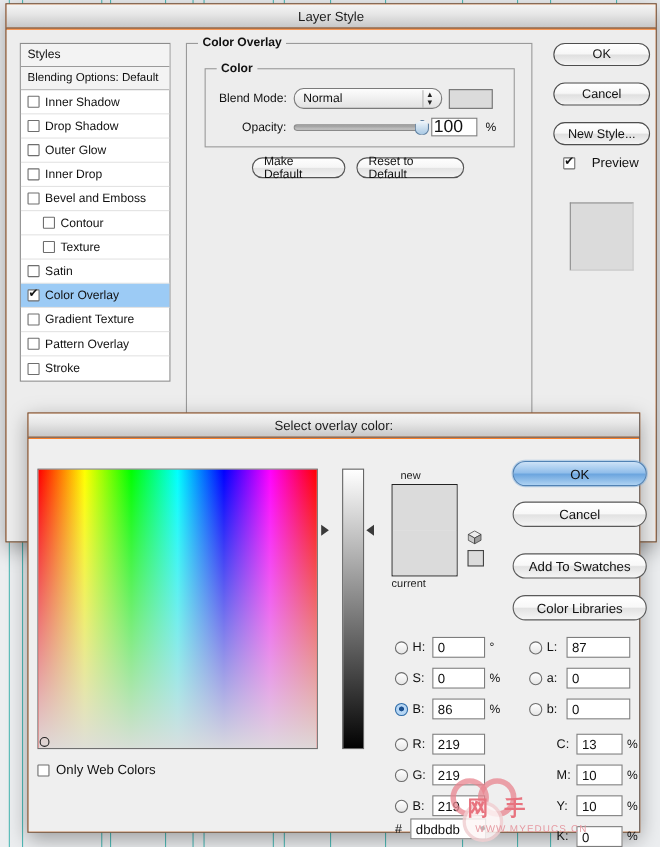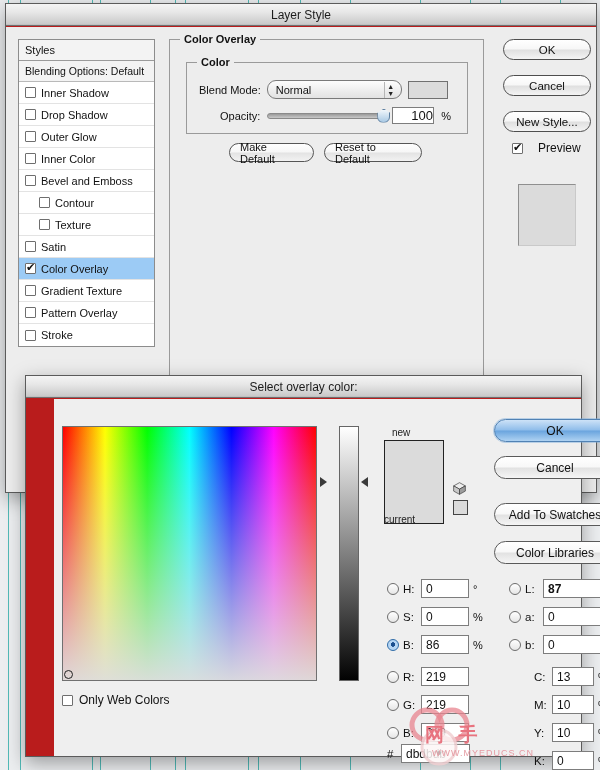--- a/index.html
+++ b/index.html
@@ -15,21 +15,21 @@
   
   .bg {
     position: absolute; inset: 0;
     background: #eceef0;
   }
   .guide { position: absolute; top: 0; bottom: 0; width: 1px; background: #36b0ad; opacity: .85; }
 
   
   .win {
     position: absolute;
-    background: #b91c1c;
+    background: #f97316;
     border: 1px solid #5b5b5b;
     box-shadow: 0 6px 18px rgba(0,0,0,.35);
   }
   .titlebar {
     height: 22px;
     background: linear-gradient(to bottom,#f4f4f4 0%,#e7e7e7 40%,#c9c9c9 96%,#b4b4b4 100%);
     border-bottom: 1px solid #6f6f6f;
     display: flex; align-items: center; justify-content: center;
     font-size: 12px; color: #1c1c1c;
   }
@@ -103,22 +103,22 @@
   }
   .slider-thumb {
     position: absolute; right: -6px; top: -5px; width: 13px; height: 14px;
     background: linear-gradient(to bottom,#f0f6fb,#a9c9e4);
     border: 1px solid #5d7fa0;
     border-radius: 0 0 6px 6px;
     clip-path: polygon(50% 0, 100% 32%, 100% 100%, 0 100%, 0 32%);
   }
   .numbox {
     border: 1px solid #7d7d7d; background: #fff; height: 17px;
-    font-size: 13px; color: #111; display: flex; align-items: center;
-    padding: 0 18px;
+    font-size: 16px; color: #111; display: flex; align-items: center;
+    padding: 0 1px;
   }
   .pill {
     border: 1px solid #555; border-radius: 10px; height: 19px;
     background: linear-gradient(to bottom,#fefefe 0%,#f6f6f6 48%,#e3e3e3 52%,#f2f2f2 100%);
     display: inline-flex; align-items: center; justify-content: center;
     font-size: 11px; color: #111; padding: 0 10px;
   }
 
   
   .rbtn {
@@ -129,21 +129,21 @@
     font-size: 11.5px; color: #111;
   }
   .preview-box {
     position: absolute; left: 512px; top: 157px; width: 58px; height: 62px;
     background: #dbdbdb; border-top: 1px solid #8f8f8f; border-left: 1px solid #8f8f8f;
     border-right: 1px solid #c9c9c9; border-bottom: 1px solid #c9c9c9;
   }
 
   
   #picker { left: 25px; top: 375px; width: 557px; height: 382px; }
-  #pk-body { position: absolute; left:0; right:0; top: 23px; bottom: 0; background: #efefef; margin-left: 28px; }
+  #pk-body { position: absolute; left:0; right:0; top: 23px; bottom: 0; background: #efefef; }
 
   .colorfield {
     position: absolute; left: 8px; top: 27px; width: 255px; height: 255px;
     border: 1px solid #707070;
   }
   .colorfield .hue {
     position: absolute; inset: 0;
     background: linear-gradient(to right,
       #ff0000 0%, #ffff00 16.6%, #00ff00 33.3%, #00ffff 50%,
       #0000ff 66.6%, #ff00ff 83.3%, #ff0000 100%);
@@ -264,21 +264,21 @@
             <div class="sl-row">
               <span class="cbx"></span>
               <span>Drop Shadow</span>
             </div>
             <div class="sl-row">
               <span class="cbx"></span>
               <span>Outer Glow</span>
             </div>
             <div class="sl-row">
               <span class="cbx"></span>
-              <span>Inner Color</span>
+              <span>Inner Drop</span>
             </div>
             <div class="sl-row">
               <span class="cbx"></span>
               <span>Bevel and Emboss</span>
             </div>
             <div class="sl-row indent">
               <span class="cbx"></span>
               <span>Contour</span>
             </div>
             <div class="sl-row indent">
@@ -379,21 +379,21 @@
       <div class="arrow-r" style="left:266px;top:78px;"></div>
 
       <div class="huebar"></div>
       <div class="arrow-l" style="left:307px;top:78px;"></div>
 
       <div class="nc-label" style="left:338px;top:28px;">new</div>
       <div style="position:absolute;left:330px;top:41px;width:60px;height:84px;border:1px solid #222;">
         <div style="height:50%;background:#dbdbdb;"></div>
         <div style="height:50%;background:#dbdbdb;"></div>
       </div>
-      <div class="nc-label" style="left:330px;top:115px;">current</div>
+      <div class="nc-label" style="left:330px;top:127px;">current</div>
 
       <svg class="cube" style="left:399px;top:83px;" viewBox="0 0 20 20">
         <polygon points="10,1 19,6 10,11 1,6" fill="#ededed" stroke="#333" stroke-width="1"></polygon>
         <polygon points="1,6 10,11 10,19 1,14" fill="#c9c9c9" stroke="#333" stroke-width="1"></polygon>
         <polygon points="19,6 10,11 10,19 19,14" fill="#9d9d9d" stroke="#333" stroke-width="1"></polygon>
       </svg>
       <div style="position:absolute;left:399px;top:101px;width:15px;height:15px;border:1px solid #444;background:#dbdbdb;"></div>
 
       <div class="pk-btn primary" style="top:20px;">
         <span>OK</span>
@@ -431,21 +431,21 @@
             <div class="vbox" style="width: 48px;">
               <span>86</span>
             </div>
             <span class="unit">%</span>
           </div>
         </div>
       <div id="lab-rows">
           <div class="vrow" style="left: 455px; top: 180px;">
             <span class="radio"></span>
             <span class="vlbl">L:</span>
-            <div class="vbox" style="width: 70px; font-weight: bold;">
+            <div class="vbox" style="width: 58px;">
               <span>87</span>
             </div>
             <span class="unit"></span>
           </div>
           <div class="vrow" style="left: 455px; top: 208px;">
             <span class="radio"></span>
             <span class="vlbl">a:</span>
             <div class="vbox" style="width: 58px;">
               <span>0</span>
             </div>

